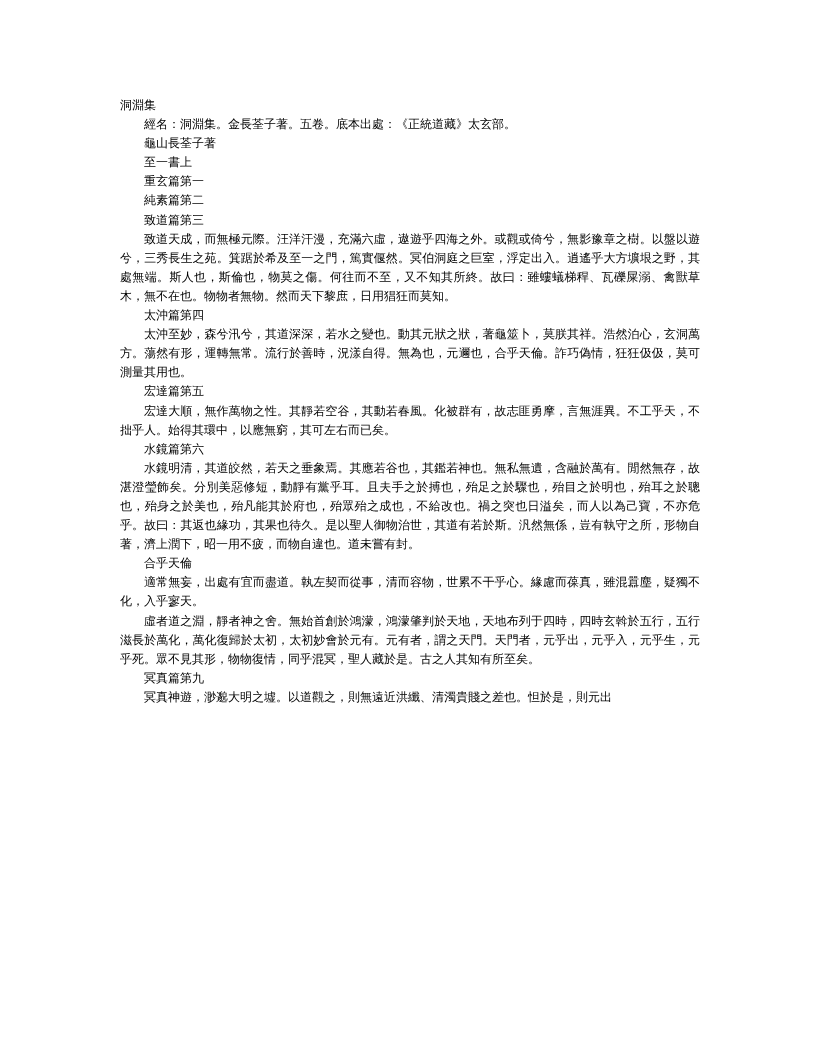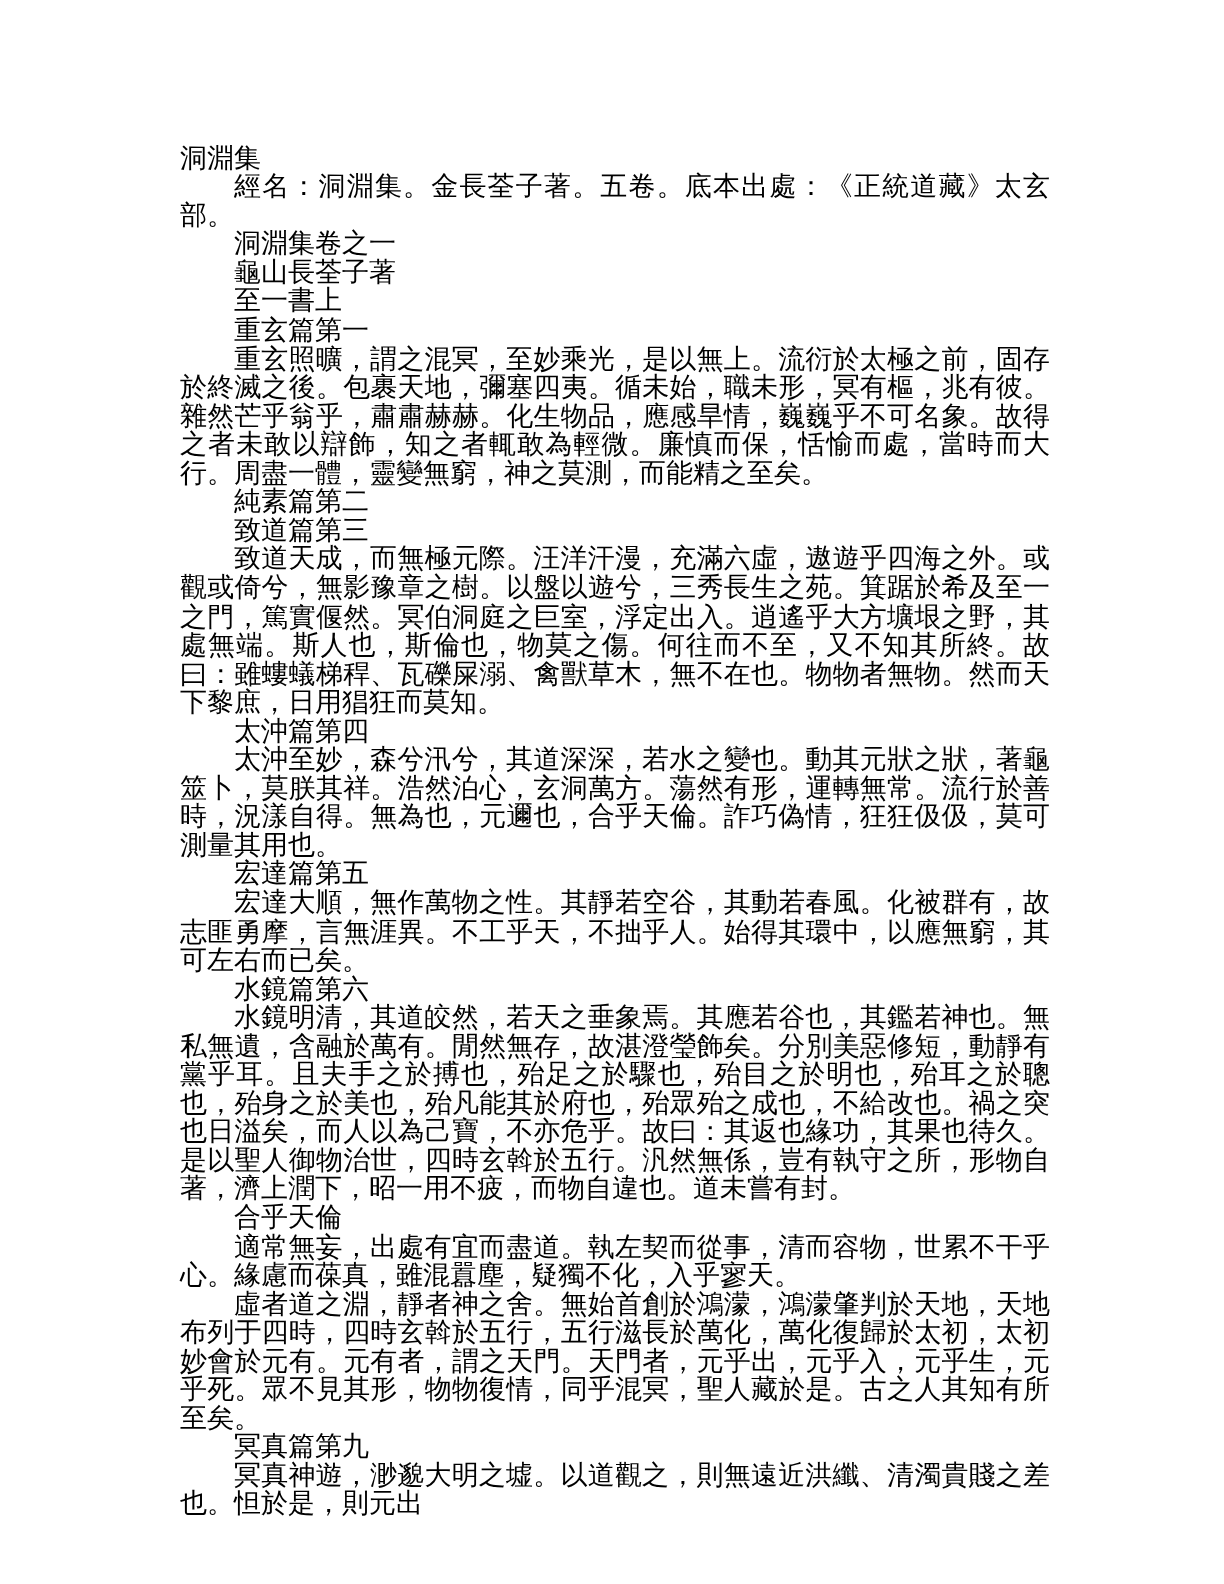--- a/index.html
+++ b/index.html
@@ -17,21 +17,21 @@
   .page {
     position: relative;
     width: 816px;
     height: 1056px;
     background: #ffffff;
     box-sizing: border-box;
     padding: 96px 116px 96px 120px;
   }
   .doc-body {
     width: 580px;
-    font-size: 18px;
+    font-size: 12px;
     line-height: 19.1px;
     text-align: justify;
     text-justify: inter-character;
     word-break: break-all;
     letter-spacing: 0px;
   }
   p {
     margin: 0;
     padding: 0;
     text-indent: 0;
@@ -46,42 +46,40 @@
 </head>
 <body>
 
 <div class="page">
   <div class="doc-body">
 
     <p class="flush">洞淵集</p>
 
     <p class="indent">經名：洞淵集。金長荃子著。五卷。底本出處：《正統道藏》太玄部。</p>
 
-    <p class="indent">洞淵集卷之一</p>
 
     <p class="indent">龜山長荃子著</p>
 
     <p class="indent">至一書上</p>
 
     <p class="indent">重玄篇第一</p>
-    <p class="indent">重玄照曠，謂之混冥，至妙乘光，是以無上。流衍於太極之前，固存於終滅之後。包裹天地，彌塞四夷。循未始，職未形，冥有樞，兆有彼。雜然芒乎翁乎，肅肅赫赫。化生物品，應感旱情，巍巍乎不可名象。故得之者未敢以辯飾，知之者輒敢為輕微。廉慎而保，恬愉而處，當時而大行。周盡一體，靈變無窮，神之莫測，而能精之至矣。</p>
 
     <p class="indent">純素篇第二</p>
 
     <p class="indent">致道篇第三</p>
     <p class="indent">致道天成，而無極元際。汪洋汗漫，充滿六虛，遨遊乎四海之外。或觀或倚兮，無影豫章之樹。以盤以遊兮，三秀長生之苑。箕踞於希及至一之門，篤實偃然。冥伯洞庭之巨室，浮定出入。逍遙乎大方壙垠之野，其處無端。斯人也，斯倫也，物莫之傷。何往而不至，又不知其所終。故曰：雖螻蟻梯稈、瓦礫屎溺、禽獸草木，無不在也。物物者無物。然而天下黎庶，日用猖狂而莫知。</p>
 
     <p class="indent">太沖篇第四</p>
     <p class="indent">太沖至妙，森兮汛兮，其道深深，若水之變也。動其元狀之狀，著龜筮卜，莫朕其祥。浩然泊心，玄洞萬方。蕩然有形，運轉無常。流行於善時，況漾自得。無為也，元邇也，合乎天倫。詐巧偽情，狂狂伋伋，莫可測量其用也。</p>
 
     <p class="indent">宏達篇第五</p>
     <p class="indent">宏達大順，無作萬物之性。其靜若空谷，其動若春風。化被群有，故志匪勇摩，言無涯異。不工乎天，不拙乎人。始得其環中，以應無窮，其可左右而已矣。</p>
 
     <p class="indent">水鏡篇第六</p>
-    <p class="indent">水鏡明清，其道皎然，若天之垂象焉。其應若谷也，其鑑若神也。無私無遺，含融於萬有。閒然無存，故湛澄瑩飾矣。分別美惡修短，動靜有黨乎耳。且夫手之於搏也，殆足之於驟也，殆目之於明也，殆耳之於聰也，殆身之於美也，殆凡能其於府也，殆眾殆之成也，不給改也。禍之突也日溢矣，而人以為己寶，不亦危乎。故曰：其返也緣功，其果也待久。是以聖人御物治世，四時玄斡於五行。汎然無係，豈有執守之所，形物自著，濟上潤下，昭一用不疲，而物自違也。道未嘗有封。</p>
+    <p class="indent">水鏡明清，其道皎然，若天之垂象焉。其應若谷也，其鑑若神也。無私無遺，含融於萬有。閒然無存，故湛澄瑩飾矣。分別美惡修短，動靜有黨乎耳。且夫手之於搏也，殆足之於驟也，殆目之於明也，殆耳之於聰也，殆身之於美也，殆凡能其於府也，殆眾殆之成也，不給改也。禍之突也日溢矣，而人以為己寶，不亦危乎。故曰：其返也緣功，其果也待久。是以聖人御物治世，其道有若於斯。汎然無係，豈有執守之所，形物自著，濟上潤下，昭一用不疲，而物自違也。道未嘗有封。</p>
 
     <p class="indent">合乎天倫</p>
     <p class="indent">適常無妄，出處有宜而盡道。執左契而從事，清而容物，世累不干乎心。緣慮而葆真，雖混囂塵，疑獨不化，入乎寥天。</p>
 
     <p class="indent">虛者道之淵，靜者神之舍。無始首創於鴻濛，鴻濛肇判於天地，天地布列于四時，四時玄斡於五行，五行滋長於萬化，萬化復歸於太初，太初妙會於元有。元有者，謂之天門。天門者，元乎出，元乎入，元乎生，元乎死。眾不見其形，物物復情，同乎混冥，聖人藏於是。古之人其知有所至矣。</p>
 
     <p class="indent">冥真篇第九</p>
     <p class="indent">冥真神遊，渺邈大明之墟。以道觀之，則無遠近洪纖、清濁貴賤之差也。怛於是，則元出</p>
 
   </div>

